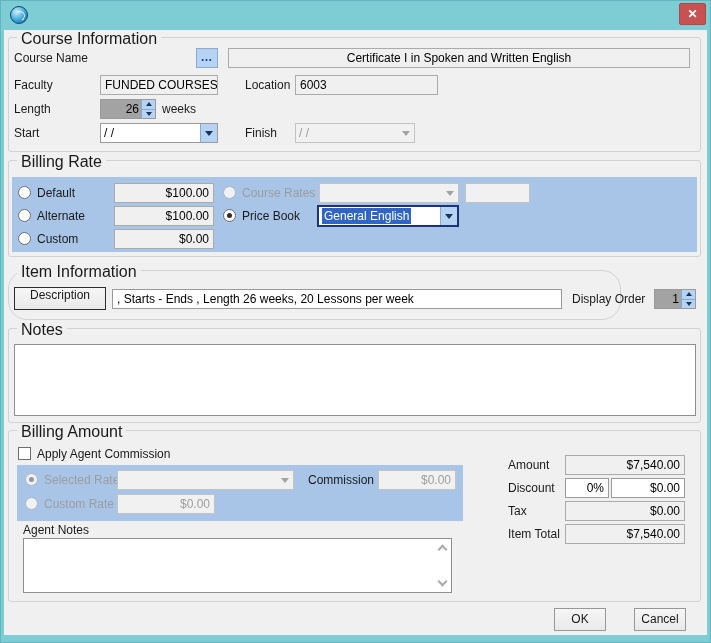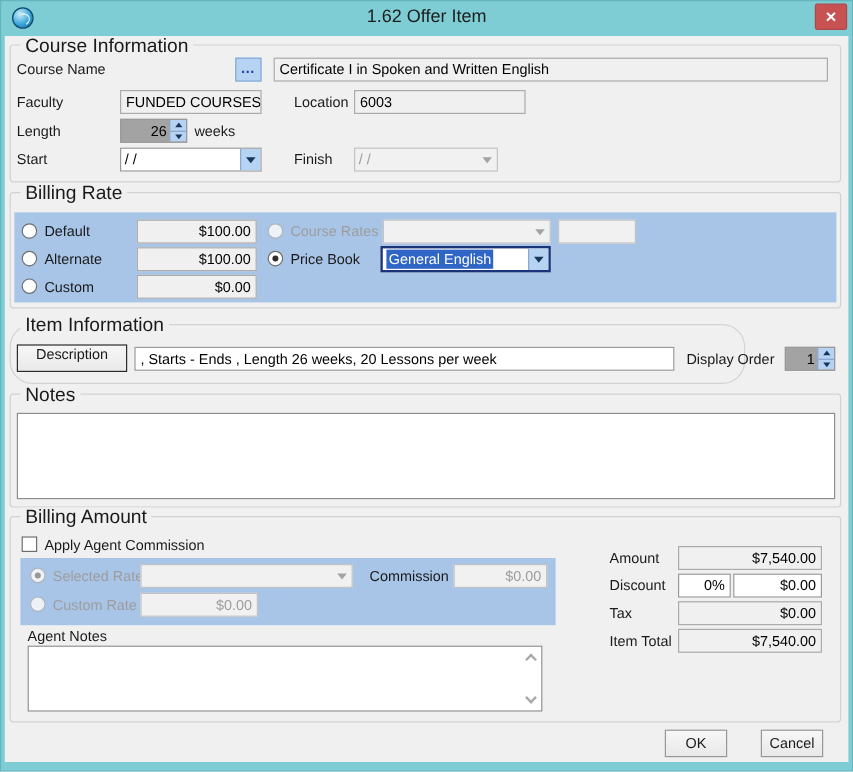--- a/index.html
+++ b/index.html
@@ -143,33 +143,32 @@
     font-family: "Liberation Sans", sans-serif;
   }
 </style>
 </head>
 <body>
 
 <div class="window">
 
   <div class="titlebar">
     <div class="app-icon"></div>
-    <div class="title">1.62 Offer Item</div>
     <div class="close-btn">✕</div>
   </div>
 
   <div class="dlg-body">
 
     <div class="group" style="left:4px;top:7px;width:693px;height:115px;">
       <span class="group-caption">Course Information</span>
     </div>
 
     <div class="lbl" style="left:10px;top:18px;">Course Name</div>
     <div class="ellipsis-btn" style="left:192px;top:18px;width:22px;">…</div>
-    <div class="field ro" style="left:224px;top:18px;width:462px;">Certificate I in Spoken and Written English</div>
+    <div class="field ro" style="left:224px;top:18px;width:462px;text-align:center;">Certificate I in Spoken and Written English</div>
 
     <div class="lbl" style="left:10px;top:45px;">Faculty</div>
     <div class="field ro" style="left:96px;top:45px;width:118px;">FUNDED COURSES</div>
     <div class="lbl" style="left:241px;top:45px;">Location</div>
     <div class="field ro" style="left:291px;top:45px;width:143px;">6003</div>
 
     <div class="lbl" style="left:10px;top:69px;">Length</div>
     <div class="spin" style="left:96px;top:69px;width:56px;">
       <span class="spin-text">26</span>
       <span class="spin-btns">

